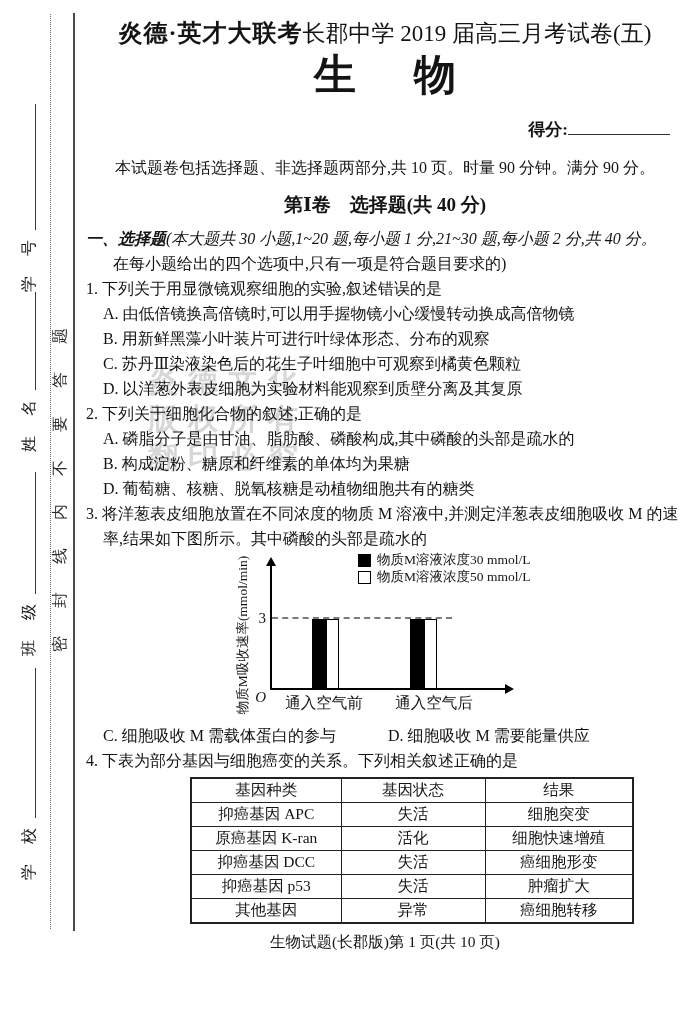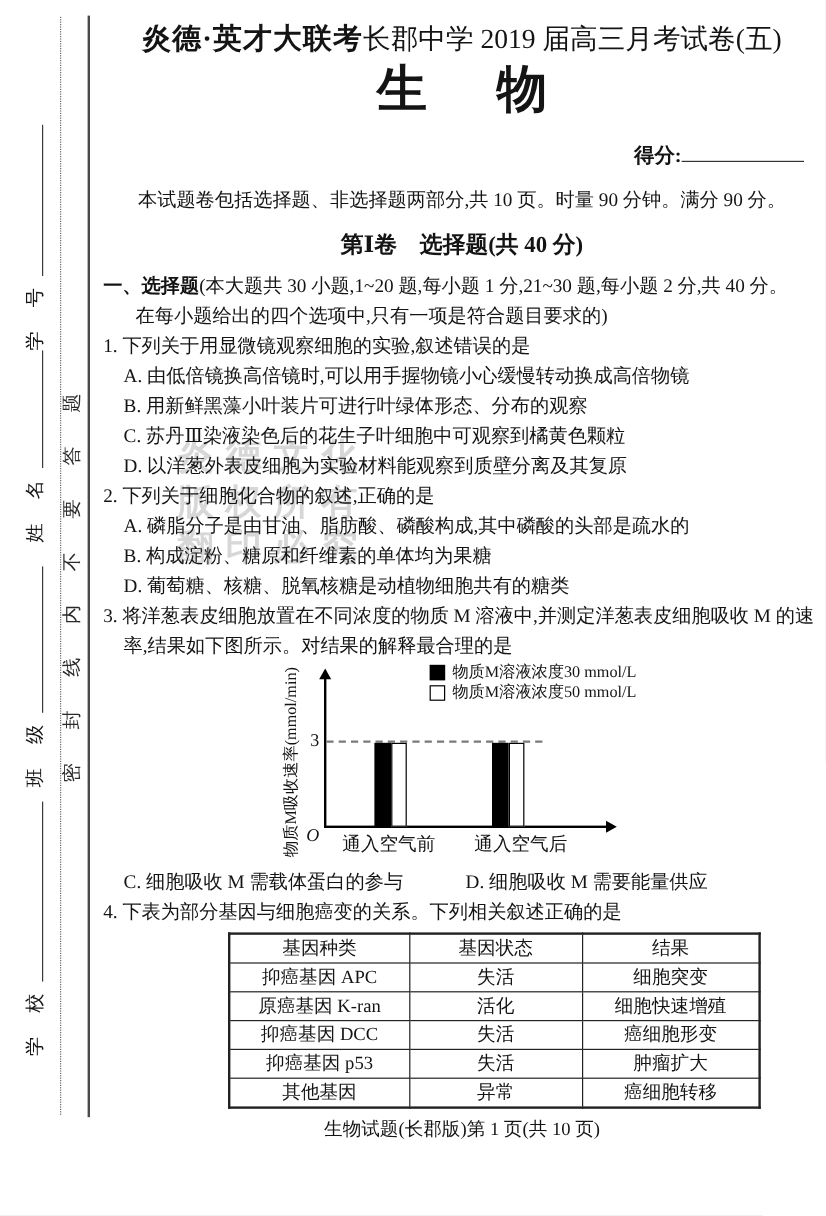--- a/index.html
+++ b/index.html
@@ -26,21 +26,21 @@
   .hdr .brand{font-weight:bold;font-size:24px;letter-spacing:1px;}
   .hdr .rest{font-size:23px;}
   .doc-title{height:54px;line-height:54px;text-align:center;font-size:42px;font-weight:bold;
              letter-spacing:58px;padding-left:58px;}
   .score-row{margin-top:16px;height:24px;line-height:24px;text-align:right;padding-right:14px;
              font-size:17px;font-weight:bold;}
   .score-blank{display:inline-block;width:102px;border-bottom:1px solid #333;height:16px;}
   .intro{margin-top:14px;height:24px;line-height:24px;text-align:center;font-size:16px;}
   .section-title{margin-top:10px;height:30px;line-height:30px;text-align:center;
                  font-size:19px;font-weight:bold;}
-  .choice-intro{margin-top:6px;}
+  .choice-intro{margin-top:6px;font-style:italic;}
   .choice-intro .b{font-weight:bold;}
   .ci2{padding-left:27px;}
   .indent{padding-left:17px;}
   .opt2{display:flex;}
   .opt2 .c1{width:285px;padding-left:17px;white-space:nowrap;}
   .opt2 .c2{white-space:nowrap;}
   .qnum{margin-right:4px;}
   
   .chart{position:relative;height:170px;margin-top:2px;}
   .yaxis{position:absolute;left:184px;top:8px;width:2px;height:128px;background:#000;}
@@ -137,21 +137,21 @@
     <div class="line">
       <span class="qnum">2.</span><span>下列关于细胞化合物的叙述,正确的是</span>
     </div>
     <div class="line indent">A. 磷脂分子是由甘油、脂肪酸、磷酸构成,其中磷酸的头部是疏水的</div>
     <div class="line indent">B. 构成淀粉、糖原和纤维素的单体均为果糖</div>
     <div class="line indent">D. 葡萄糖、核糖、脱氧核糖是动植物细胞共有的糖类</div>
 
     <div class="line">
       <span class="qnum">3.</span><span>将洋葱表皮细胞放置在不同浓度的物质 M 溶液中,并测定洋葱表皮细胞吸收 M 的速</span>
     </div>
-    <div class="line indent">率,结果如下图所示。对结果的解释最合理的是</div>
+    <div class="line indent">率,结果如下图所示。其中磷酸的头部是疏水的</div>
 
     <div class="chart">
       <div class="ylabel">物质M吸收速率(mmol/min)</div>
       <div class="ytick">3</div>
       <div class="origin">O</div>
       <div class="yaxis"></div>
       <div class="xaxis"></div>
       <div class="dash"></div>
       <div class="bar s0 b00" style="height: 70px; background: rgb(0, 0, 0);"></div>
       <div class="bar s1 b10" style="height: 70px; background: rgb(255, 255, 255);"></div>

